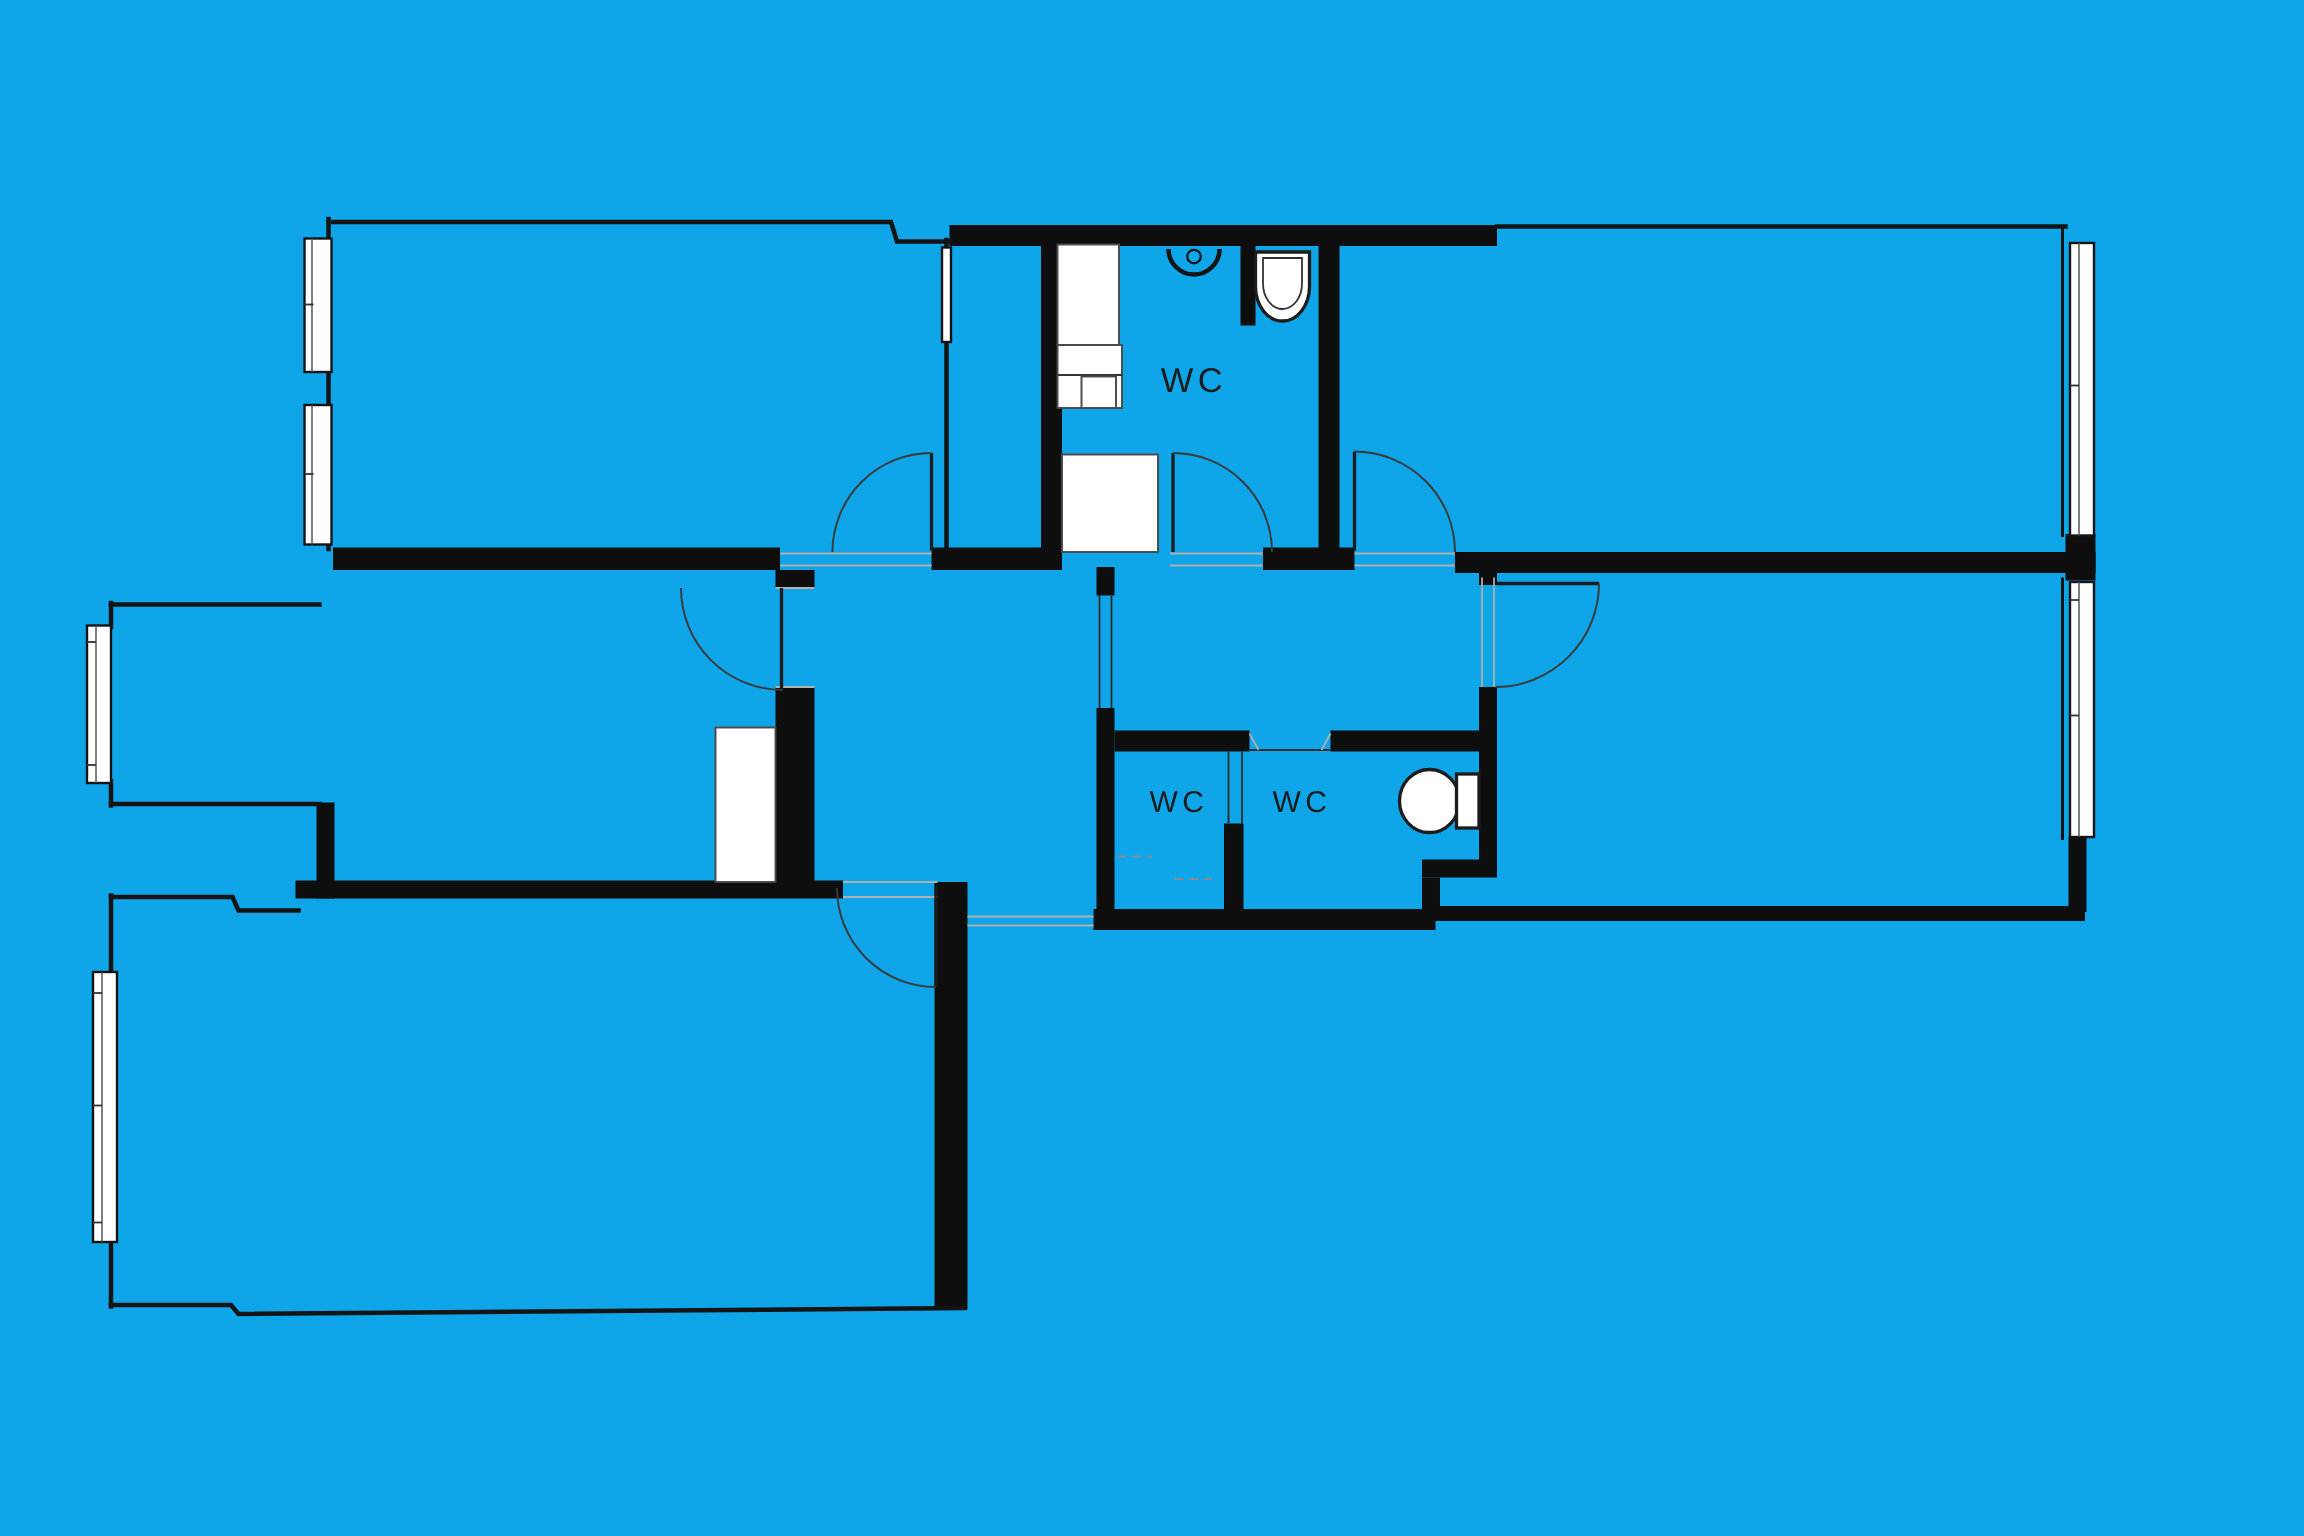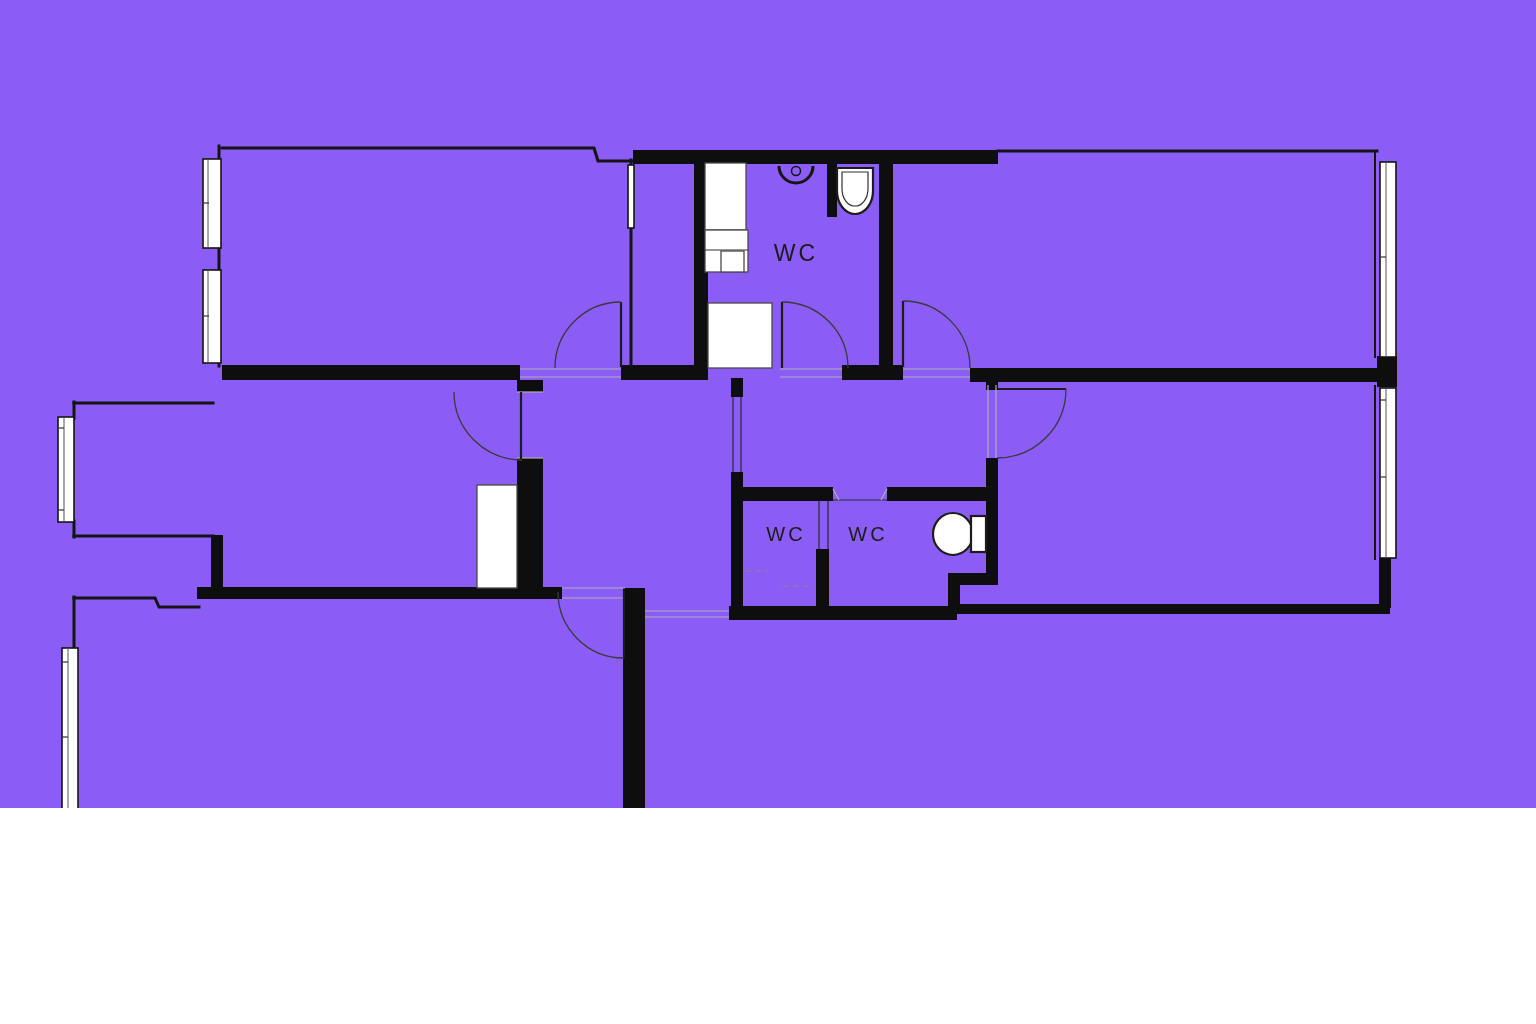--- a/index.html
+++ b/index.html
@@ -1,16 +1,16 @@
 <!DOCTYPE html>
 <html><head>
 <meta charset="utf-8">
 <style>
   html,body{margin:0;padding:0;background:#ffffff;}
-  .stage{position:relative;width:1536px;height:808px;background:#8b5cf6;overflow:hidden;
+  .stage{position:relative;width:1536px;height:1024px;background:#0ea5e9;overflow:hidden;
          font-family:"Liberation Sans", sans-serif;}
   svg{position:absolute;left:0;top:0;}
   .wall{fill:#0e0e0e;stroke:none;}
   .thinwall{stroke:#141414;stroke-width:3;fill:none;stroke-linejoin:miter;stroke-linecap:square;}
   .thinwall2{stroke:#141414;stroke-width:2;fill:none;}
   .win{fill:#ffffff;stroke:#141414;stroke-width:1.6;}
   .winline{stroke:#555;stroke-width:1;fill:none;}
   .tick{stroke:#333;stroke-width:1.2;fill:none;}
   .thresh{stroke:#b0b0b0;stroke-width:1.2;fill:none;}
   .leaf{stroke:#1c1c1c;stroke-width:2.2;fill:none;}

